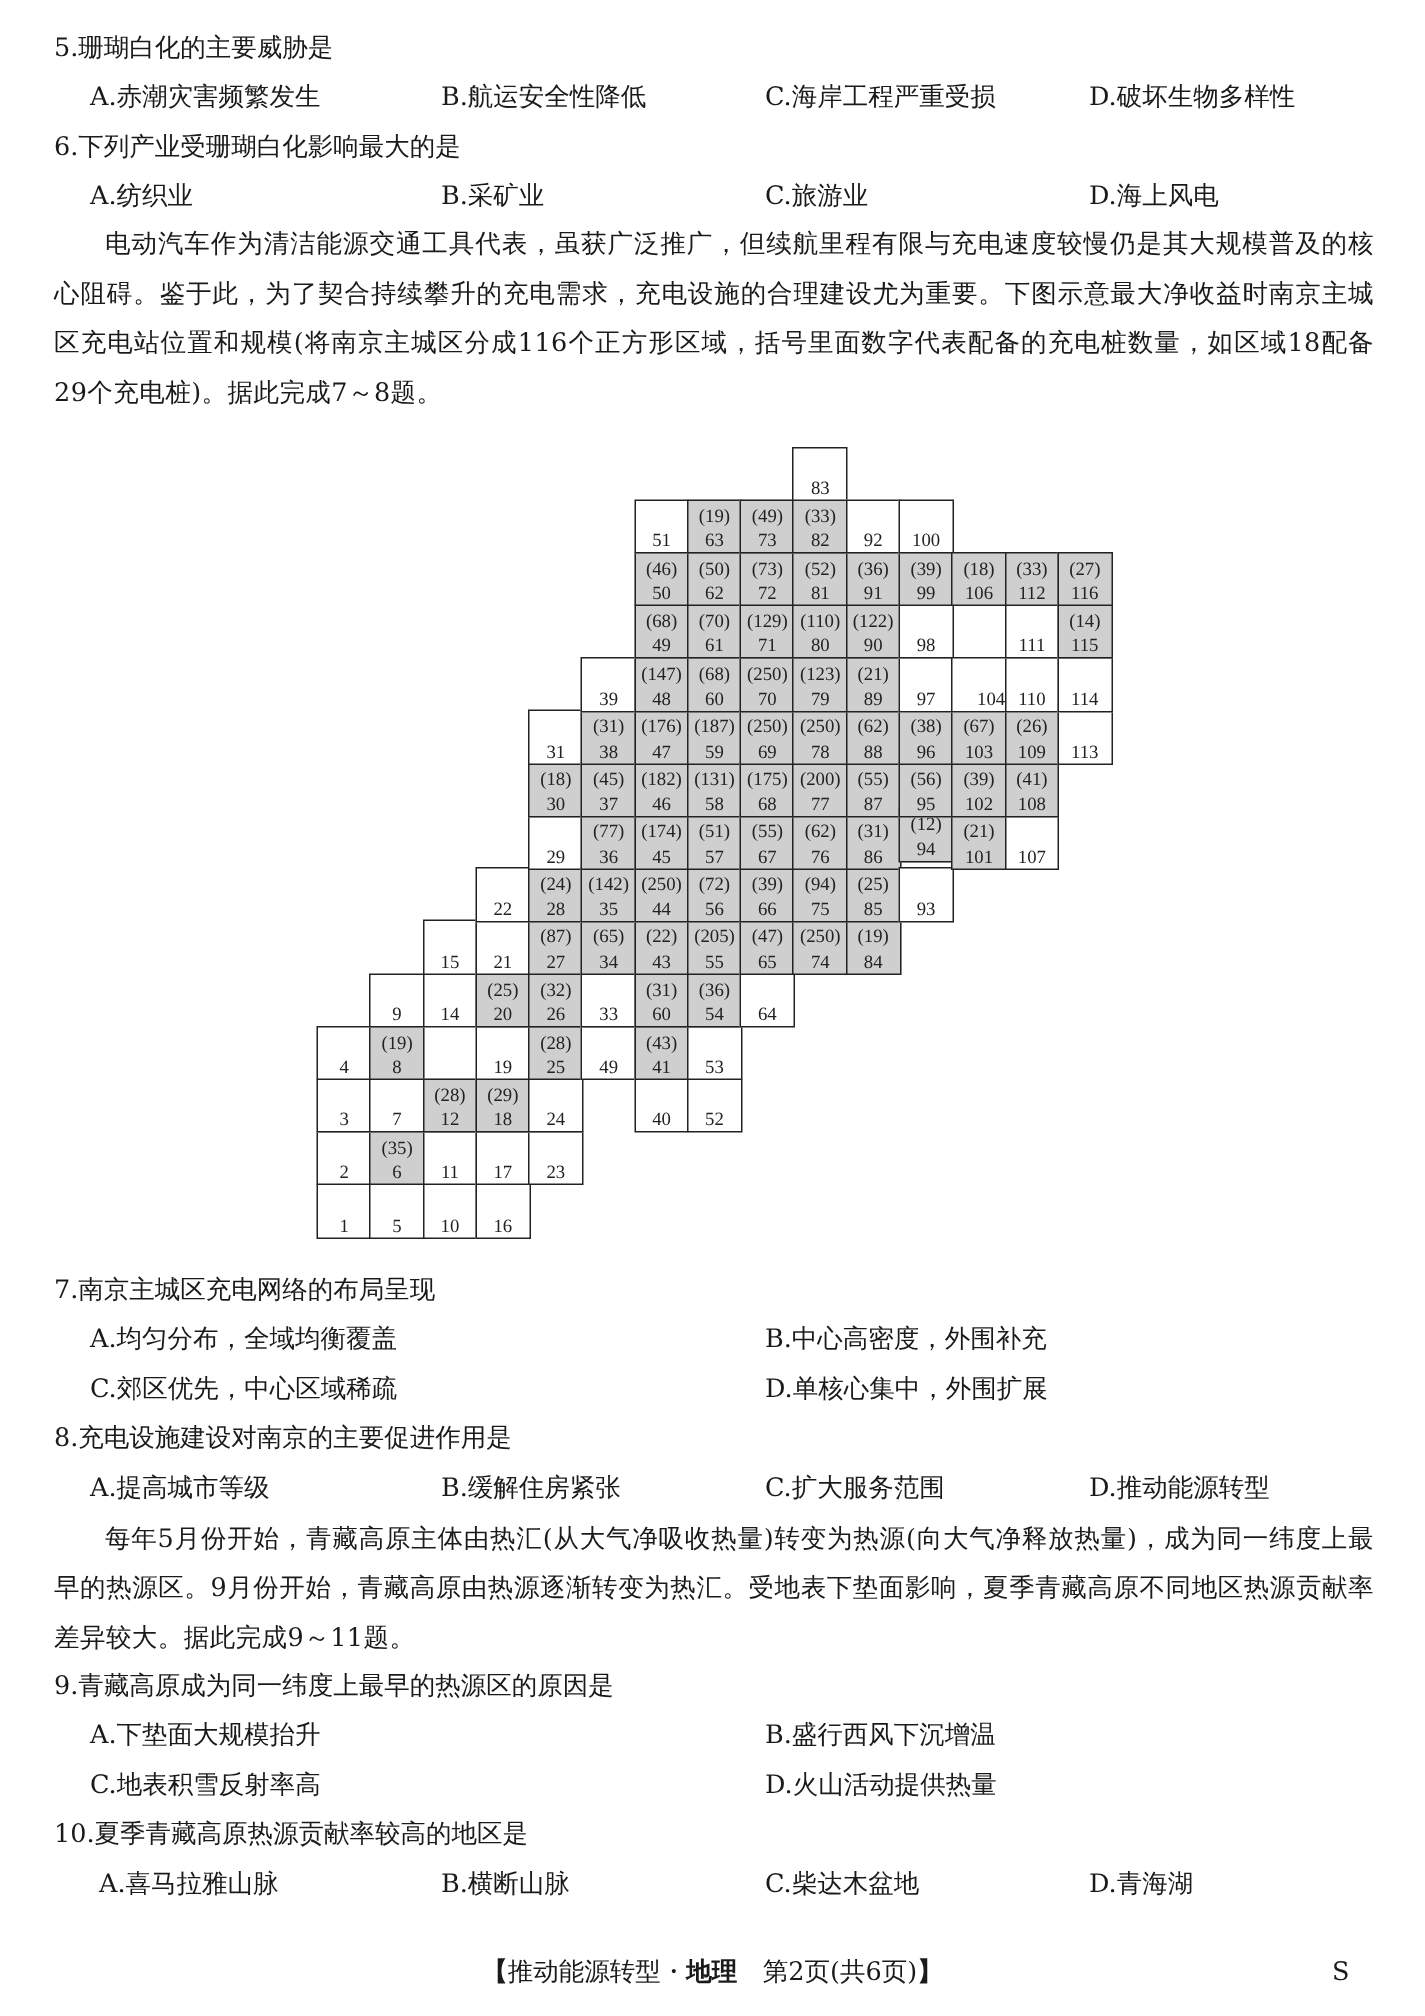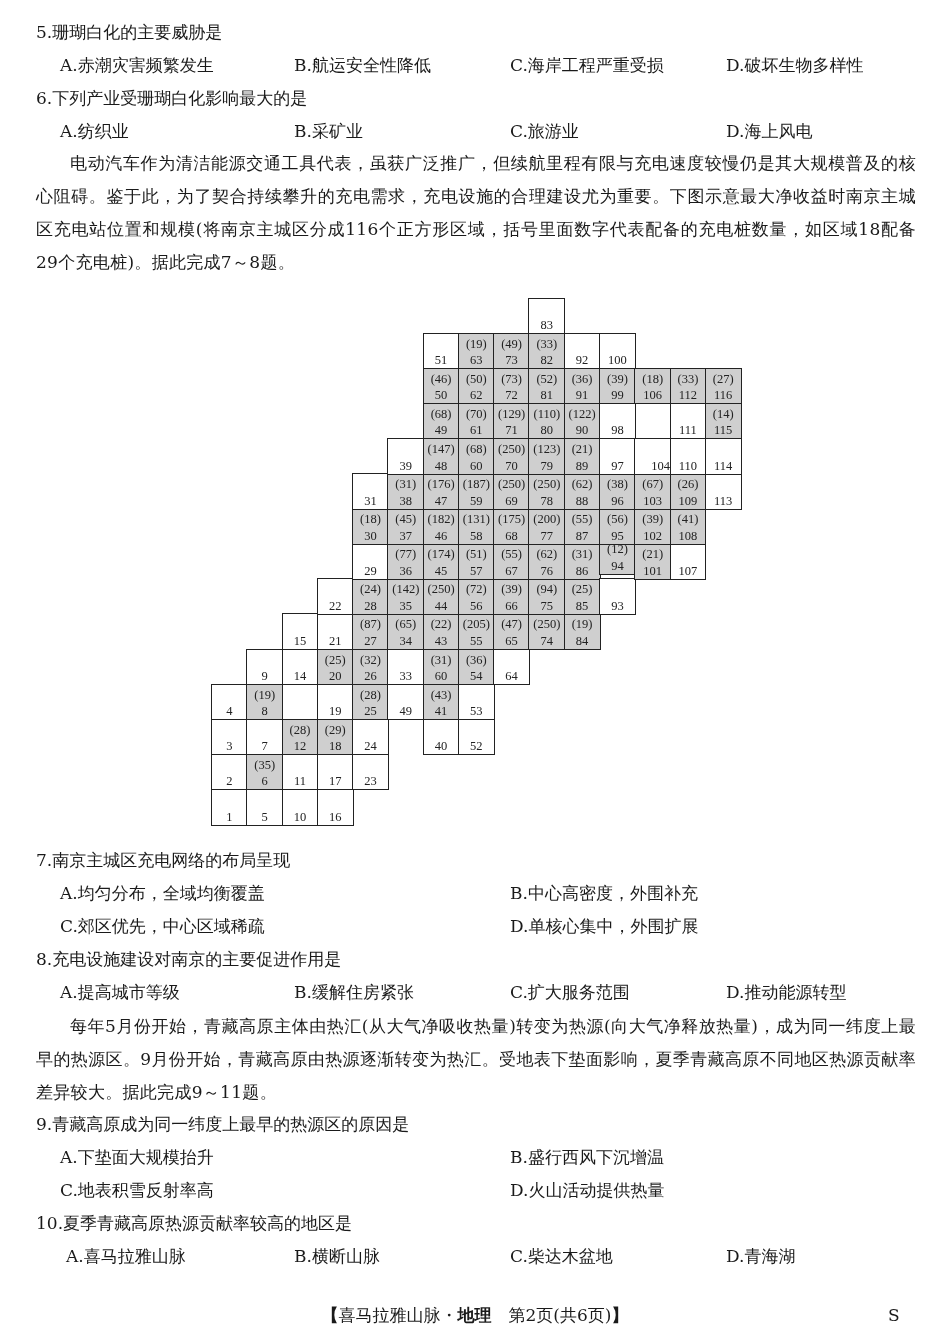--- a/index.html
+++ b/index.html
@@ -485,15 +485,15 @@
 <div class="opt" style="top:1179px;left:60px;">C.地表积雪反射率高</div>
 <div class="opt" style="top:1179px;left:510px;">D.火山活动提供热量</div>
 
 <div class="line q" style="top:1212px;">10.夏季青藏高原热源贡献率较高的地区是</div>
 <div class="opt" style="top:1245px;left:66px;">A.喜马拉雅山脉</div>
 <div class="opt" style="top:1245px;left:294px;">B.横断山脉</div>
 <div class="opt" style="top:1245px;left:510px;">C.柴达木盆地</div>
 <div class="opt" style="top:1245px;left:726px;">D.青海湖</div>
 
 <div class="footer">
-  <b>【</b><span>喜马拉雅山脉・</span><b>地理</b><span>　第2页(共6页)</span><b>】</b>
+  <b>【</b><span>推动能源转型・</span><b>地理</b><span>　第2页(共6页)</span><b>】</b>
 </div>
 <div class="footer-s">S</div>
 
 </body></html>

